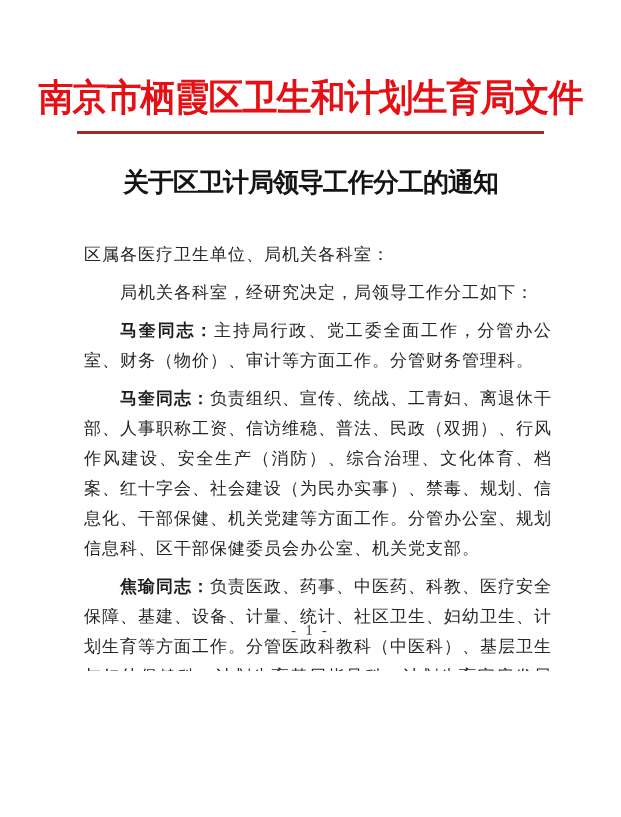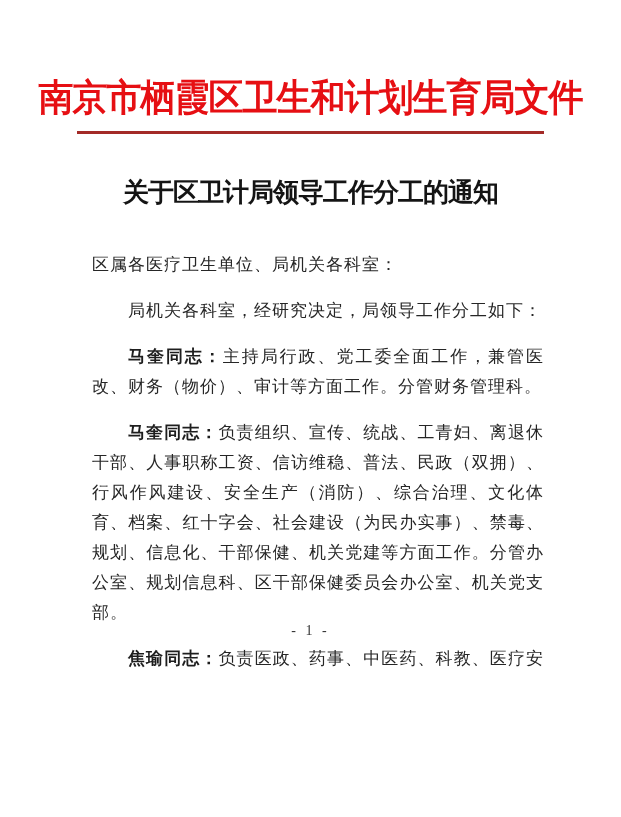--- a/index.html
+++ b/index.html
@@ -32,40 +32,40 @@
     color: #2a2a2a;
     letter-spacing: 1px;
   }
   .red-rule {
     width: 467px;
     height: 3px;
     background: #a32a27;
     margin: 15px auto 0 auto;
   }
   .notice-title {
-    margin-top: 44px;
+    margin-top: 34px;
     text-align: center;
     font-size: 26px;
     line-height: 30px;
     font-weight: 700;
     color: #141414;
     letter-spacing: -1px;
     font-family: "Liberation Serif", serif;
   }
   .body-block {
     margin: 42px 61px 0 76px;
     width: 484px;
     font-size: 17px;
     line-height: 30px;
     color: #262626;
     letter-spacing: 1px;
     text-align: justify;
     text-justify: inter-character;
   }
-  .body-block p { margin: 16px; }
+  .body-block p { margin: 8px; }
   .body-block p.indent { text-indent: 36px; }
   .body-block strong.name {
     font-family: "Liberation Sans", sans-serif;
     font-weight: 700;
     color: #1e1e1e;
   }
   .page-num {
     position: absolute;
     left: 0;
     right: 0;
@@ -86,21 +86,21 @@
 
   <div class="red-rule"></div>
 
   <div class="notice-title">关于区卫计局领导工作分工的通知</div>
 
   <div class="body-block">
     <p>区属各医疗卫生单位、局机关各科室：</p>
 
     <p class="indent">局机关各科室，经研究决定，局领导工作分工如下：</p>
 
-    <p class="indent"><strong class="name">马奎同志：</strong><span>主持局行政、党工委全面工作，兼管医改、财务（物价）、审计等方面工作。分管财务管理科。</span></p>
+    <p class="indent"><strong class="name">马奎同志：</strong><span>主持局行政、党工委全面工作，分管办公室、财务（物价）、审计等方面工作。分管财务管理科。</span></p>
 
     <p class="indent"><strong class="name">马奎同志：</strong><span>负责组织、宣传、统战、工青妇、离退休干部、人事职称工资、信访维稳、普法、民政（双拥）、行风作风建设、安全生产（消防）、综合治理、文化体育、档案、红十字会、社会建设（为民办实事）、禁毒、规划、信息化、干部保健、机关党建等方面工作。分管办公室、规划信息科、区干部保健委员会办公室、机关党支部。</span></p>
 
     <p class="indent"><strong class="name">焦瑜同志：</strong><span>负责医政、药事、中医药、科教、医疗安全保障、基建、设备、计量、统计、社区卫生、妇幼卫生、计划生育等方面工作。分管医政科教科（中医科）、基层卫生与妇幼保健科、计划生育基层指导科、计划生育家庭发展科、基本药物科。协助分管医改工作。</span></p>
   </div>
 
   <div class="page-num">- 1 -</div>
 
 </div>
 

